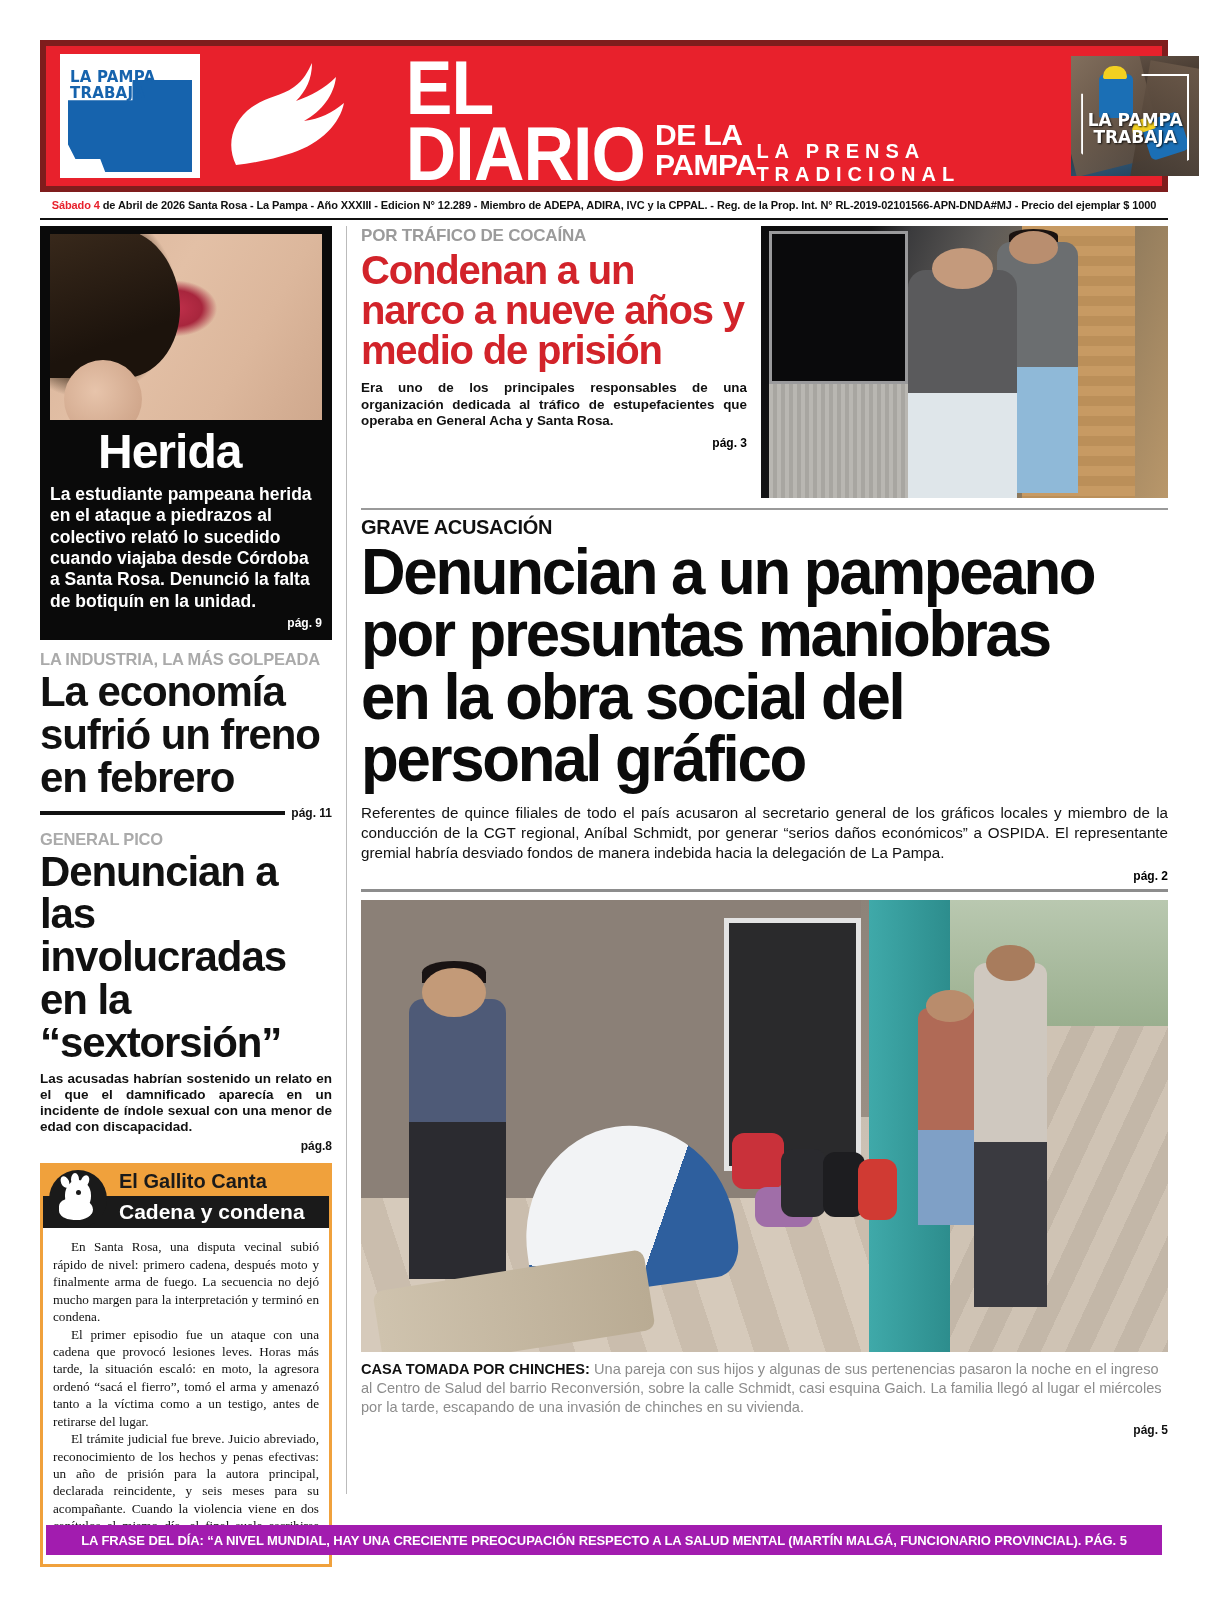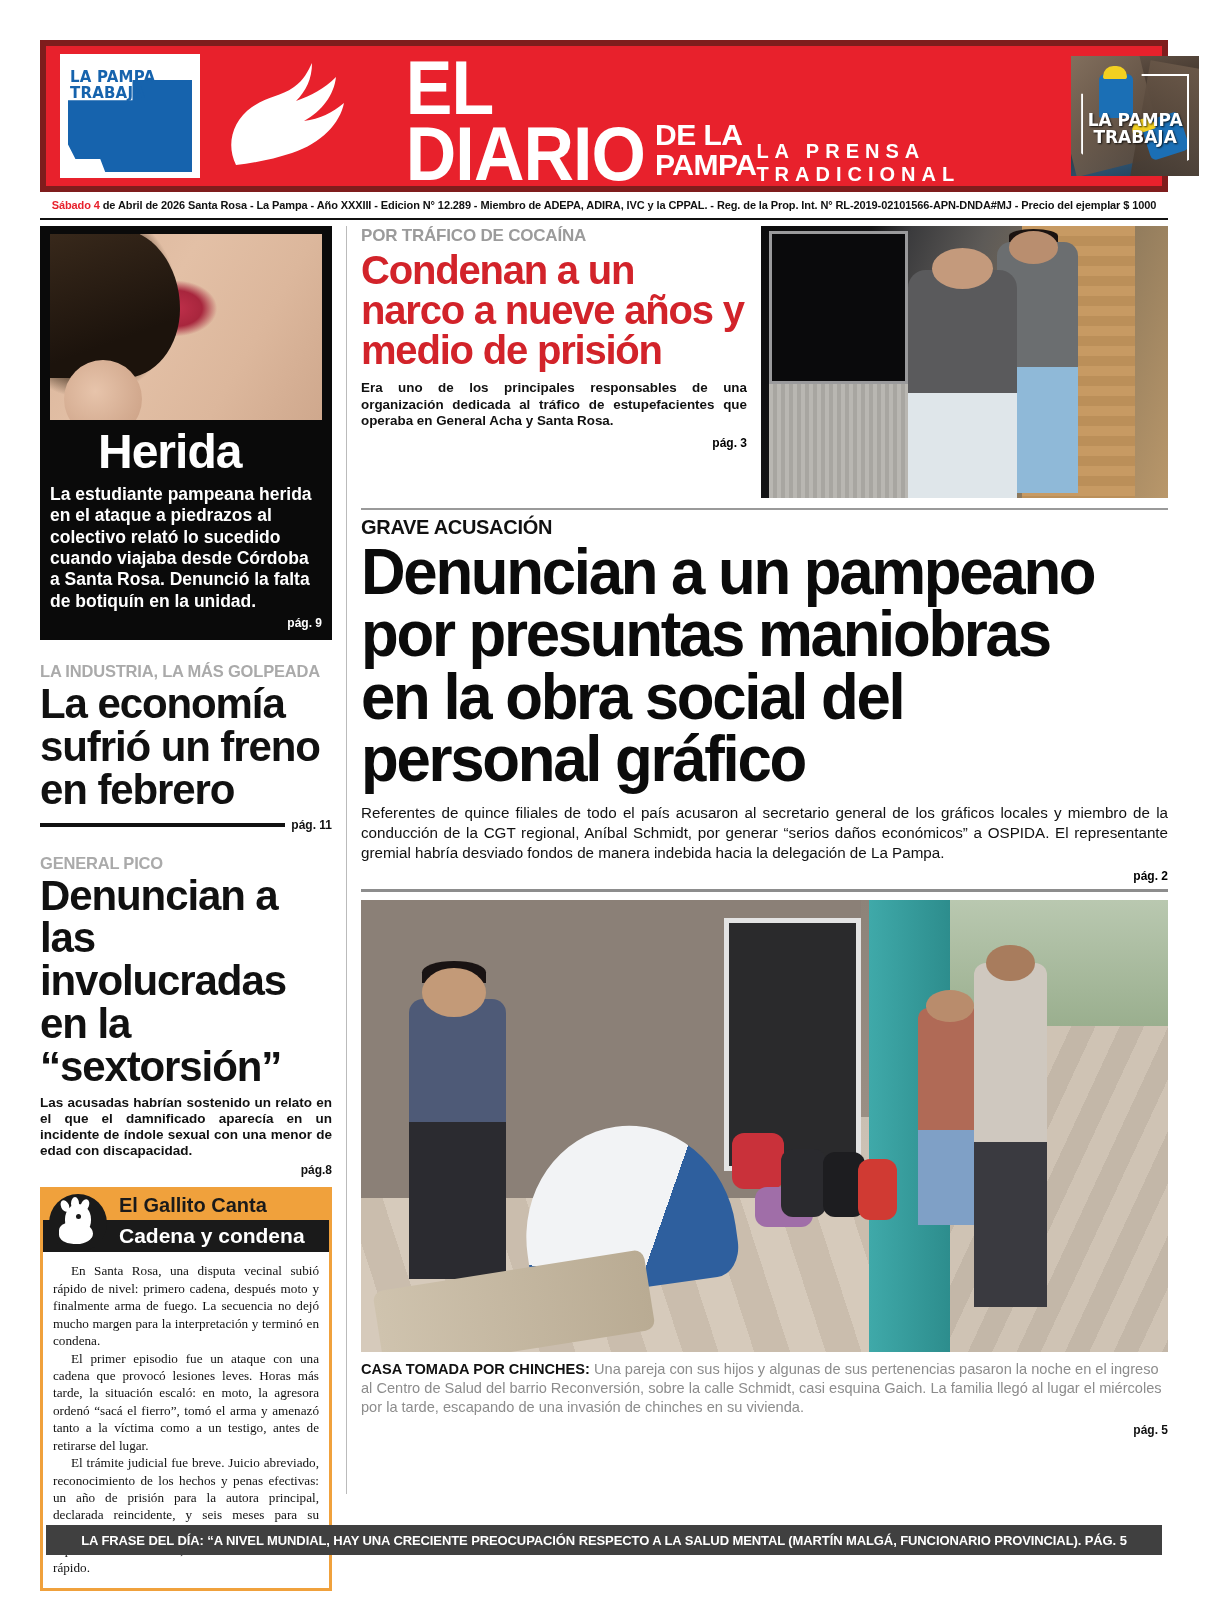--- a/index.html
+++ b/index.html
@@ -167,21 +167,21 @@
   }
   .herida-text {
     font-size: 17.5px; font-weight: 700; line-height: 1.22; margin-top: 8px;
     font-family:"Liberation Sans Narrow","Liberation Sans",sans-serif;
   }
   .pag-right { text-align:right; font-size:12px; font-weight:800; margin-top:4px; }
 
   
   .kicker {
     color:#aaa; font-weight:800; font-size:16.5px; letter-spacing:-.2px;
-    margin: 22px 0 2px 0;
+    margin: 10px 0 2px 0;
     font-family:"Liberation Sans Narrow","Liberation Sans",sans-serif;
   }
   .lhead {
     color:#111; font-weight:800; font-size:42px; line-height:1.02;
     letter-spacing:-1.1px;
     font-family:"Liberation Sans Narrow","Liberation Sans",sans-serif;
   }
   .lbody {
     font-size:13.5px; font-weight:700; line-height:1.2; color:#111;
     margin-top:6px; text-align:justify;
@@ -330,21 +330,21 @@
   .cap {
     font-size:14.6px; line-height:1.3; color:#8c8c8c; margin-top:8px;
     font-family:"Liberation Sans Narrow","Liberation Sans",sans-serif;
     font-weight:500;
   }
   .cap b { color:#111; font-weight:800; }
 
   
   .footer {
     position:absolute; left:46px; right:46px; bottom:44px;
-    height:30px; background:#404040;
+    height:30px; background:#a21caf;
     display:flex; align-items:center; justify-content:center;
   }
   .footer span {
     color:#fff; font-weight:800; font-size:13px; letter-spacing:-.1px;
     font-family:"Liberation Sans Narrow","Liberation Sans",sans-serif;
   }
 </style>
 </head>
 <body>
 

